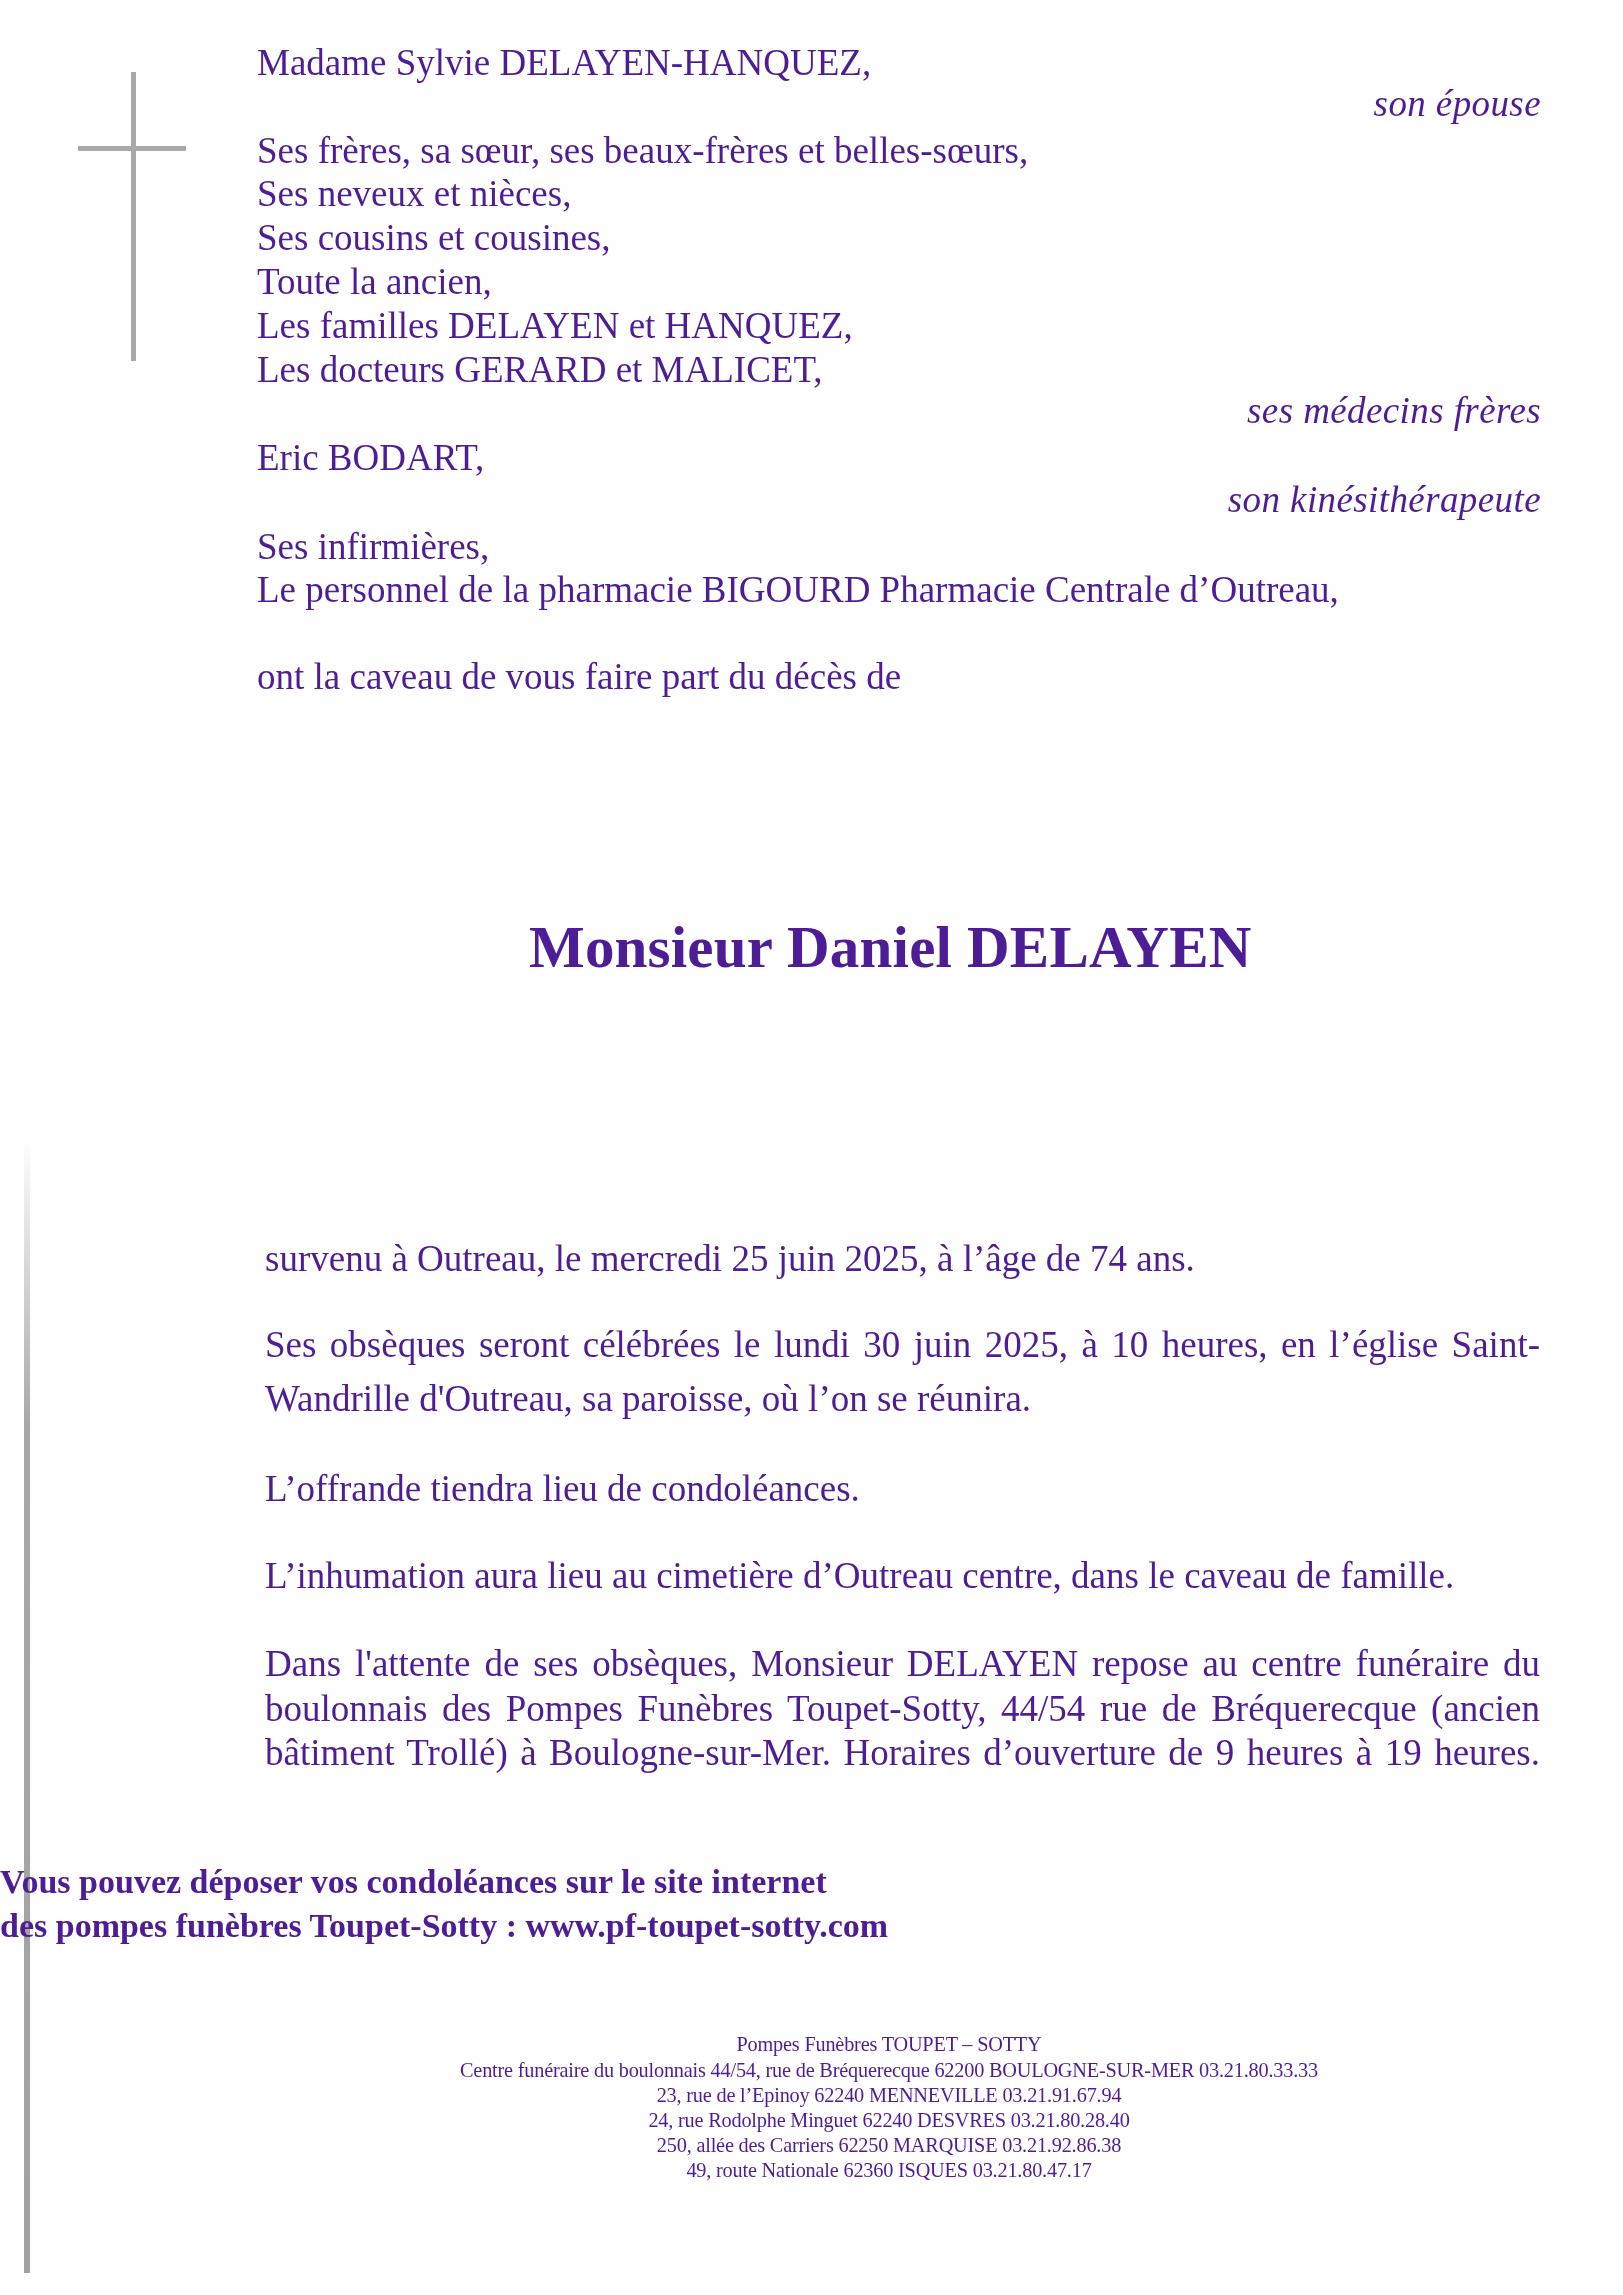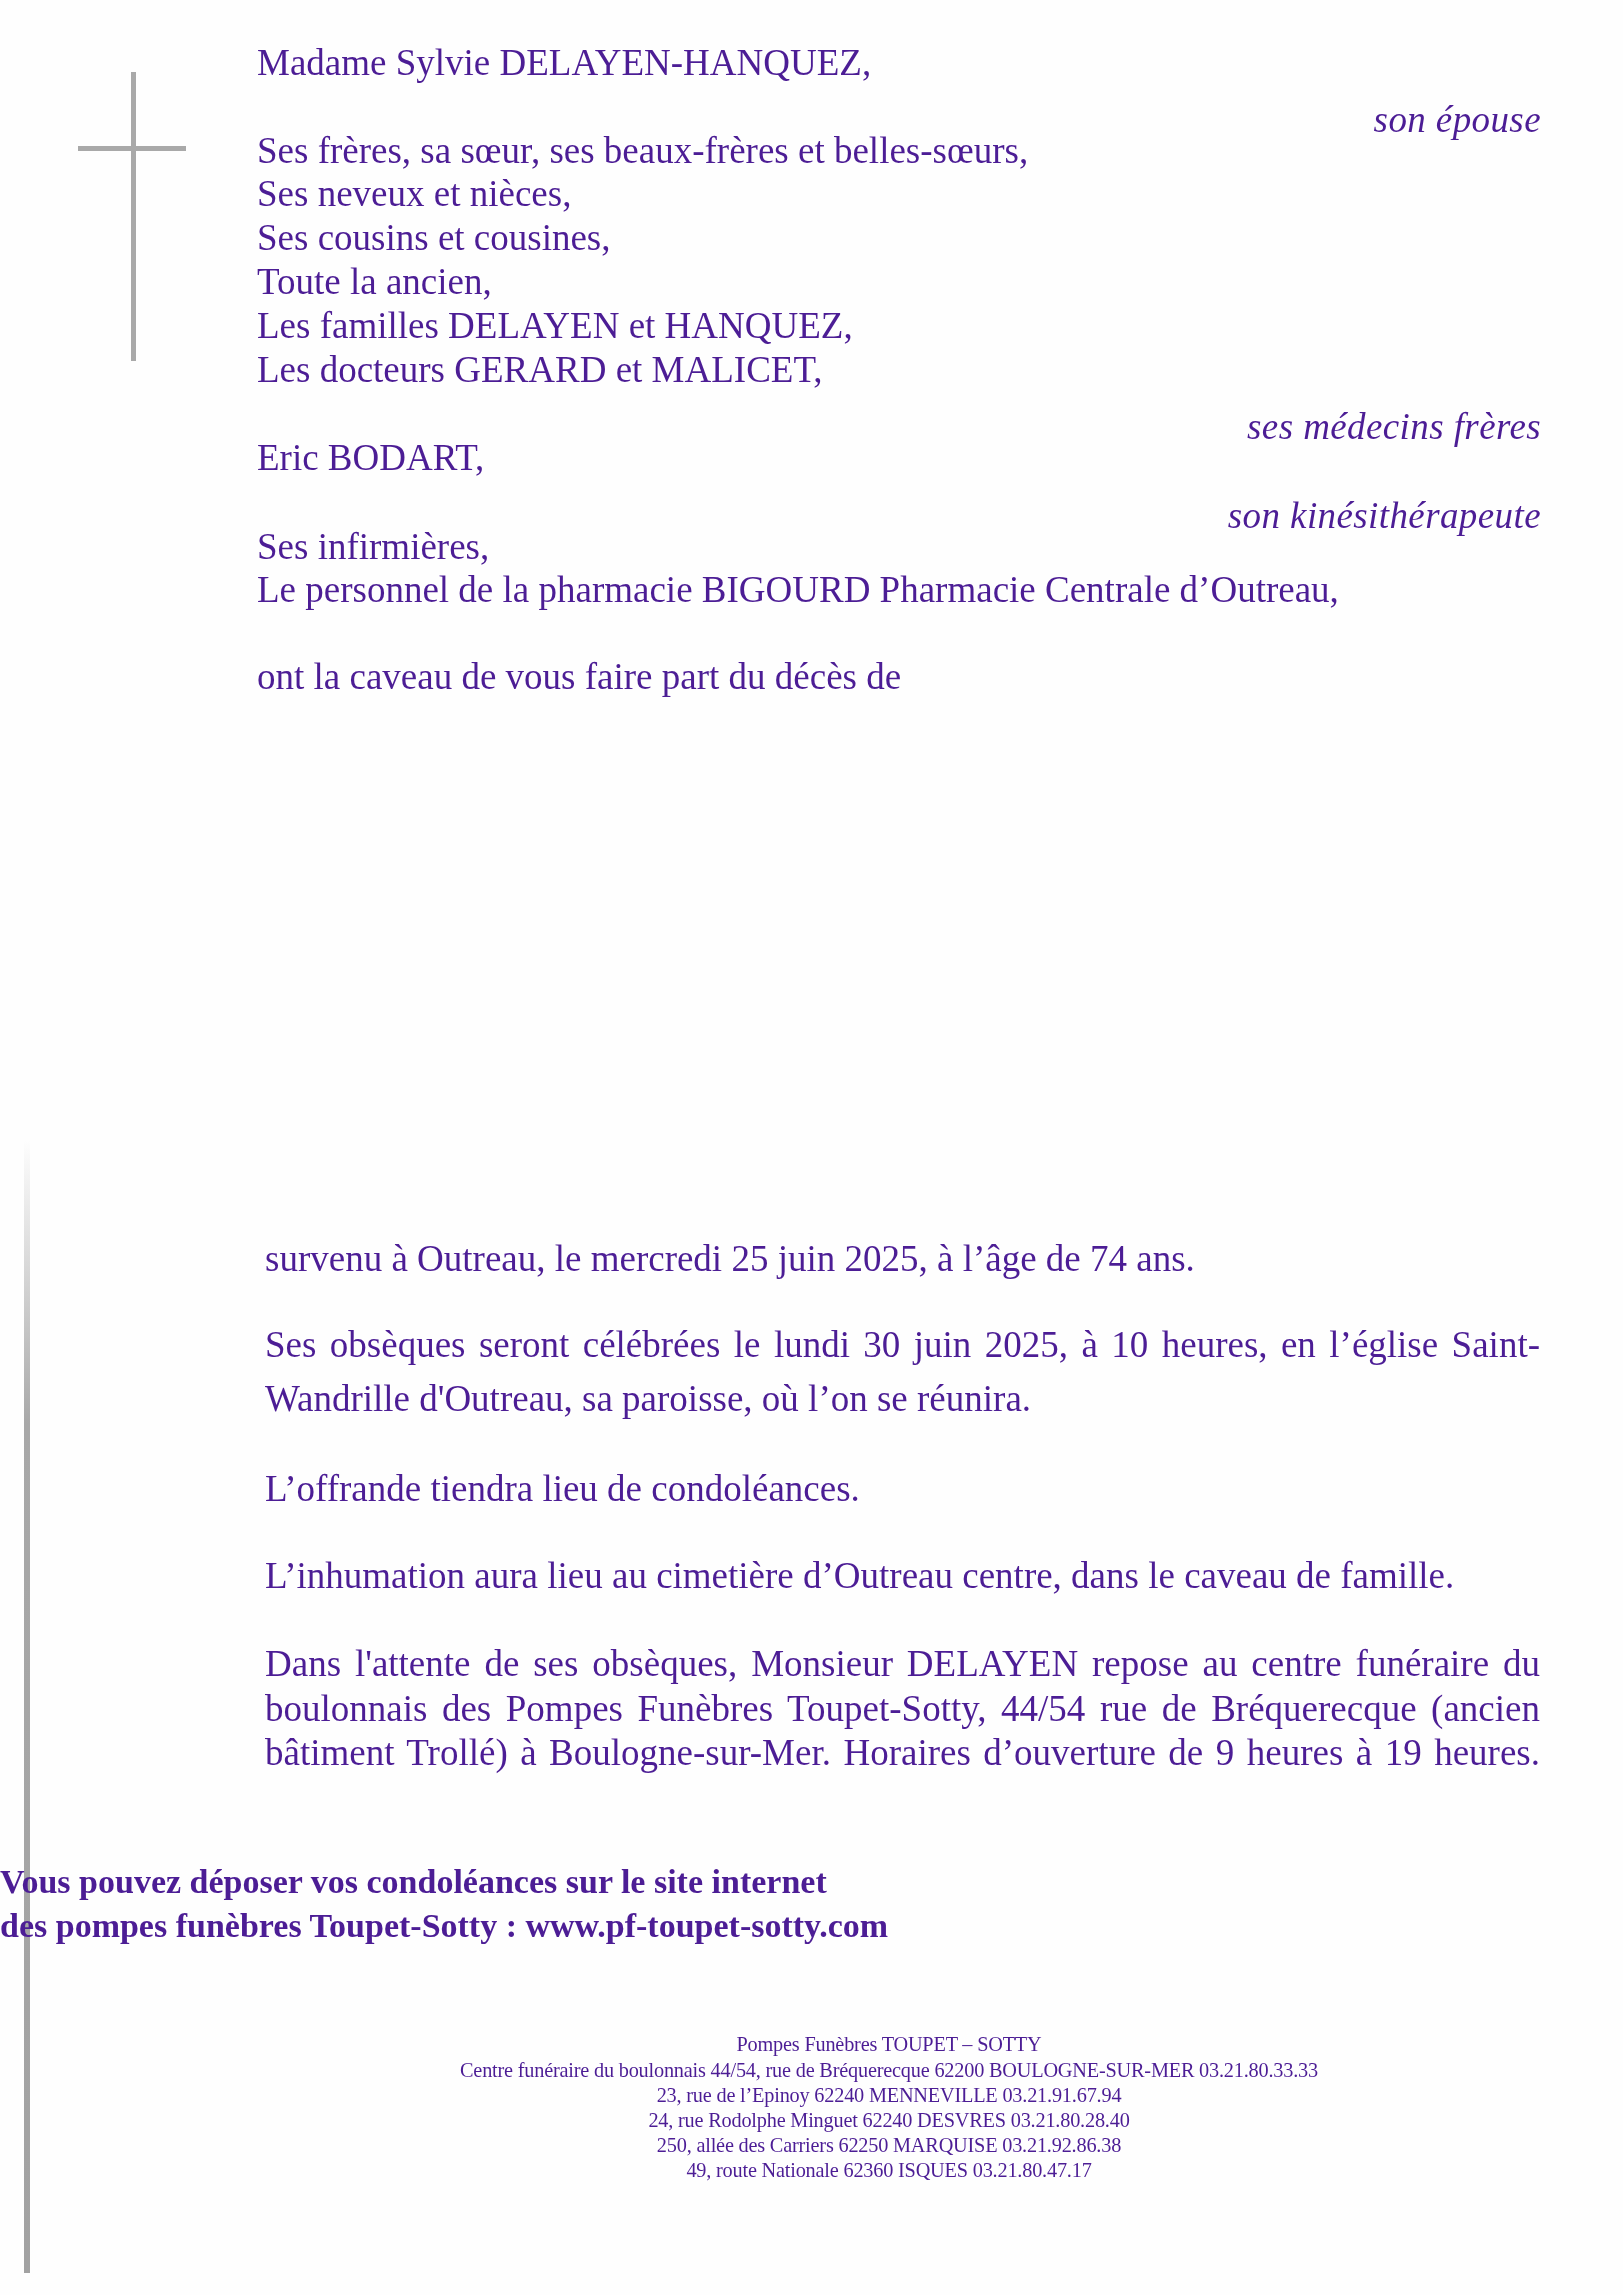--- a/index.html
+++ b/index.html
@@ -1,21 +1,21 @@
 <!DOCTYPE html>
 <html style="font-size:12.8px"><head>
 <meta charset="utf-8">
 <style>
   html, body { margin: 0; padding: 0; background: #ffffff; }
   body { width: 1624px; height: 2295px; position: relative; overflow: hidden; }
   .page { position: absolute; left: 0; top: 0; width: 1624px; height: 2295px; background: #fefefe; }
   .serif { font-family: "Liberation Serif", "DejaVu Serif", serif; color: #4c1d95; }
   .ln { position: absolute; white-space: nowrap; line-height: 1; }
   .top { font-size: 37px; left: 257px; }
-  .role { font-size: 37px; font-style: italic; right: 83px; text-align: center; letter-spacing: 0.4px; margin-top: 16px; }
+  .role { font-size: 37px; font-style: italic; right: 83px; text-align: center; letter-spacing: 0.4px; }
   .heading { font-size: 59px; font-weight: bold; left: 529px; letter-spacing: 0.2px; }
   .body { font-size: 37px; left: 265px; width: 1275px; }
   .just { text-align: justify; text-align-last: justify; white-space: normal; }
   .web { font-size: 34px; font-weight: bold; width: 1624px; left: 0; text-align: left; }
   .foot { font-size: 20.3px; width: 1624px; left: 77px; text-align: center; letter-spacing: -0.2px; }
   .cross-v { position: absolute; left: 131px; top: 72px; width: 4.8px; height: 289px; background: #a9a9a9; }
   .cross-h { position: absolute; left: 78px; top: 146px; width: 108px; height: 4.8px; background: #a9a9a9; }
   .margin-line { position: absolute; left: 24px; top: 1140px; width: 6.4px; height: 1133px;
     background: linear-gradient(to bottom, rgba(160,160,160,0) 0%, #a8a8a8 25%, #a2a2a2 100%); }
 </style>
@@ -40,20 +40,21 @@
     <div class="ln top" style="top:351px">Les docteurs GERARD et MALICET,</div>
 
     <div class="ln role" style="top:392px">ses médecins frères</div>
     <div class="ln top" style="top:439px">Eric BODART,</div>
     <div class="ln role" style="top:481px">son kinésithérapeute</div>
     <div class="ln top" style="top:528px">Ses infirmières,</div>
     <div class="ln top" style="top:571px">Le personnel de la pharmacie BIGOURD Pharmacie Centrale d’Outreau,</div>
     <div class="ln top" style="top:658px">ont la caveau de vous faire part du décès de</div>
   </div>
 
+  <div class="ln heading" style="top:918px">Monsieur Daniel DELAYEN</div>
 
   <div>
     <div class="ln body" style="top:1240px">survenu à Outreau, le mercredi 25 juin 2025, à l’âge de 74 ans.</div>
     <div class="ln body just" style="top:1326px">Ses obsèques seront célébrées le lundi 30 juin 2025, à 10 heures, en l’église Saint-</div>
     <div class="ln body" style="top:1380px">Wandrille d'Outreau, sa paroisse, où l’on se réunira.</div>
     <div class="ln body" style="top:1470px">L’offrande tiendra lieu de condoléances.</div>
     <div class="ln body" style="top:1557px">L’inhumation aura lieu au cimetière d’Outreau centre, dans le caveau de famille.</div>
     <div class="ln body just" style="top:1645px">Dans l'attente de ses obsèques, Monsieur DELAYEN repose au centre funéraire du</div>
     <div class="ln body just" style="top:1690px">boulonnais des Pompes Funèbres Toupet-Sotty, 44/54 rue de Bréquerecque (ancien</div>
     <div class="ln body just" style="top:1734px">bâtiment Trollé) à Boulogne-sur-Mer. Horaires d’ouverture de 9 heures à 19 heures.</div>

